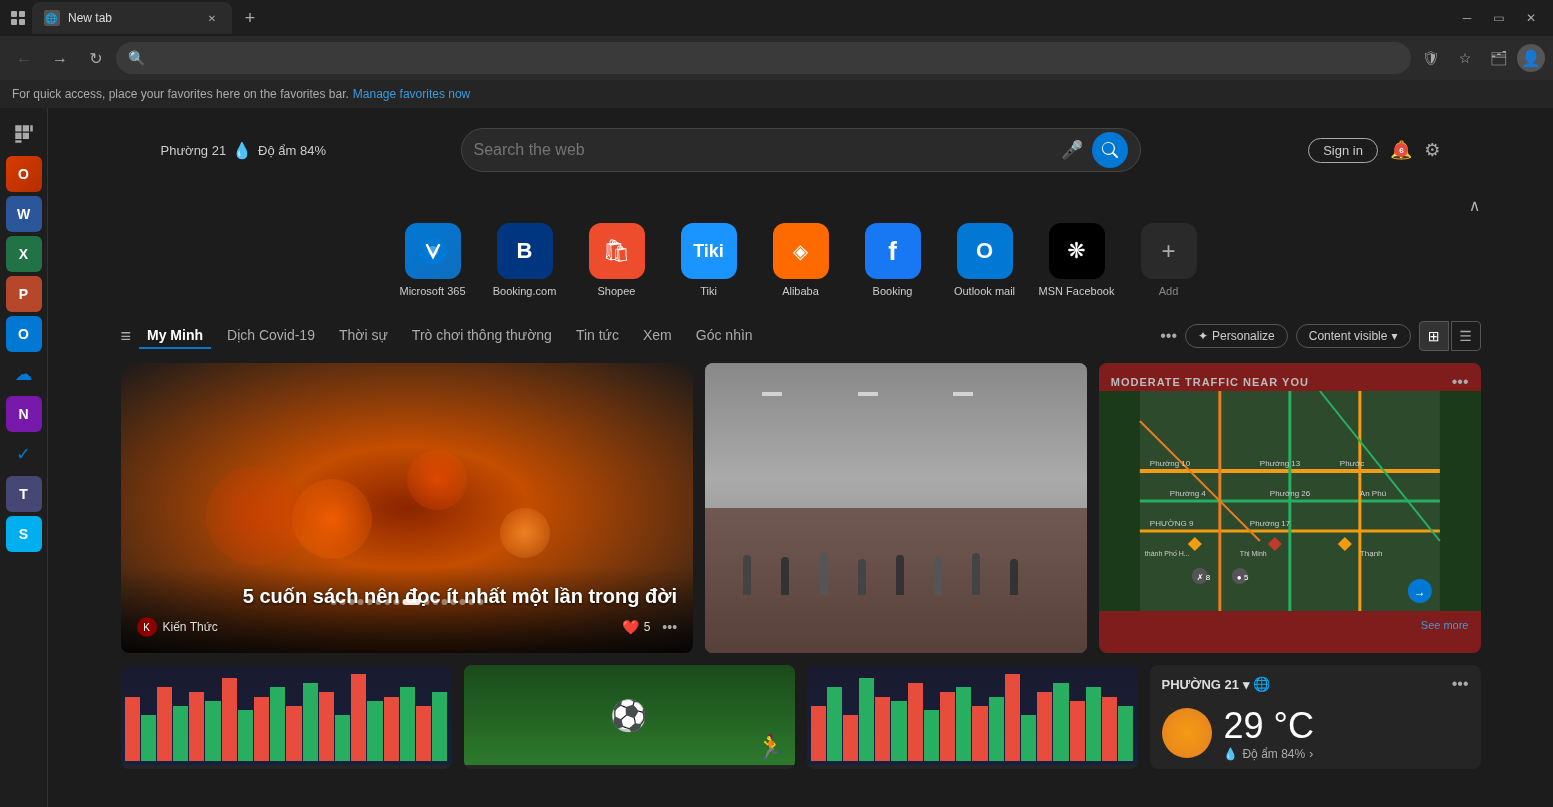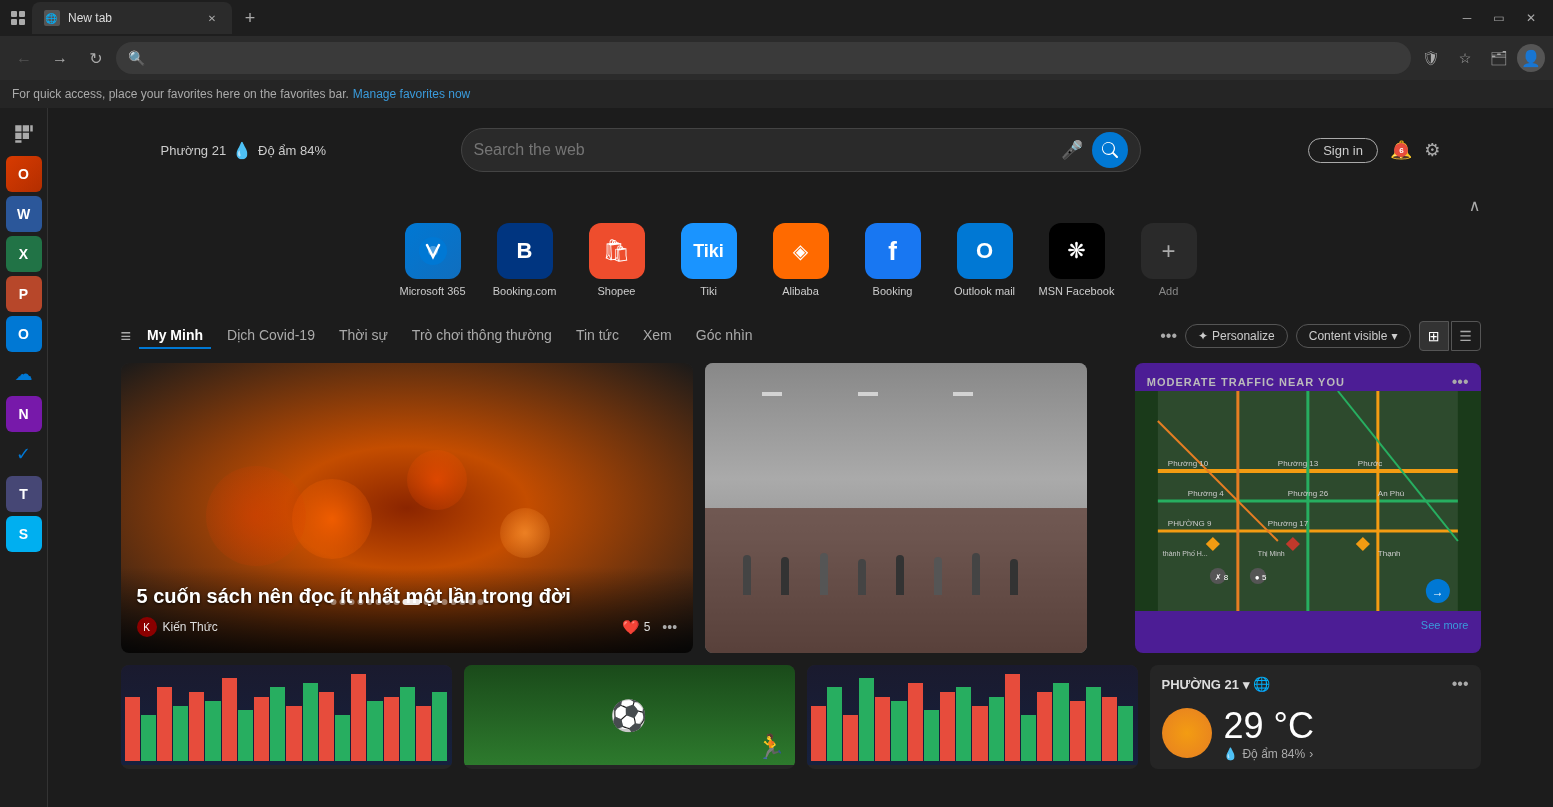--- a/index.html
+++ b/index.html
@@ -83,21 +83,21 @@
     .layout-btn:first-child { border-radius: 4px 0 0 4px; }
     .layout-btn:last-child { border-radius: 0 4px 4px 0; }
     .feed-card { background: #252525; border-radius: 8px; overflow: hidden; cursor: pointer; position: relative; }
     .feed-card-image { width: 100%; height: 290px; object-fit: cover; position: relative; overflow: hidden; }
     .feed-card-overlay { position: absolute; bottom: 0; left: 0; right: 0; padding: 16px; background: linear-gradient(transparent, rgba(0,0,0,0.8)); }
     .feed-card-title { font-size: 20px; font-weight: 700; color: #fff; line-height: 1.3; text-shadow: 0 1px 3px rgba(0,0,0,0.8); }
     .feed-card-source { display: flex; align-items: center; gap: 6px; margin-top: 8px; }
     .source-icon { width: 20px; height: 20px; border-radius: 50%; background: #444; display: flex; align-items: center; justify-content: center; font-size: 10px; }
 
     
-    .traffic-card { background: #4c1d95; border-radius: 8px; overflow: hidden; cursor: pointer; margin-left: 36px; }
+    .traffic-card { background: #7f1d1d; border-radius: 8px; overflow: hidden; cursor: pointer; }
     .traffic-card-header { padding: 10px 12px 0; display: flex; justify-content: space-between; align-items: center; }
     .traffic-title { font-size: 11px; font-weight: 700; color: #bbb; letter-spacing: 1px; text-transform: uppercase; }
     .traffic-more { color: #aaa; font-size: 16px; cursor: pointer; }
     .traffic-map { width: 100%; height: 220px; background: #1a3a1a; position: relative; overflow: hidden; }
 
     
     .weather-card { background: #252525; border-radius: 8px; overflow: hidden; cursor: pointer; }
     .weather-card-header { padding: 10px 12px 4px; display: flex; justify-content: space-between; align-items: center; }
     .weather-loc { display: flex; align-items: center; gap: 4px; font-size: 13px; color: #ddd; font-weight: 600; }
     .weather-globe { font-size: 14px; color: #aaa; }
@@ -308,21 +308,21 @@
             <span>▾</span>
           </div>
           <div class="layout-btns">
             <div class="layout-btn active">⊞</div>
             <div class="layout-btn">☰</div>
           </div>
         </div>
 
         <div style="display:grid;grid-template-columns:1.5fr 1fr 1fr;gap:12px;">
 
-          <div class="feed-card" style="position:relative;">
+          <div class="feed-card" style="position:relative;text-align:right;">
             <div class="feed-card-image" style="height:290px;background:radial-gradient(ellipse at center, #8b2500 0%, #c44d00 30%, #1a1a1a 100%);display:flex;align-items:center;justify-content:center;position:relative;">
 
               <div style="position:absolute;width:80px;height:80px;border-radius:50%;background:radial-gradient(circle,rgba(255,100,0,0.8),transparent);top:40%;left:30%;"></div>
               <div style="position:absolute;width:60px;height:60px;border-radius:50%;background:radial-gradient(circle,rgba(255,80,0,0.6),transparent);top:30%;left:50%;"></div>
               <div style="position:absolute;width:50px;height:50px;border-radius:50%;background:radial-gradient(circle,rgba(255,150,50,0.7),transparent);top:50%;right:25%;"></div>
               <div style="position:absolute;width:100px;height:100px;border-radius:50%;background:radial-gradient(circle,rgba(220,60,0,0.5),transparent);bottom:30%;left:15%;"></div>
             </div>
             <div class="feed-card-overlay">
               <div class="feed-card-title">5 cuốn sách nên đọc ít nhất một lần trong đời</div>
               <div class="feed-card-source">

